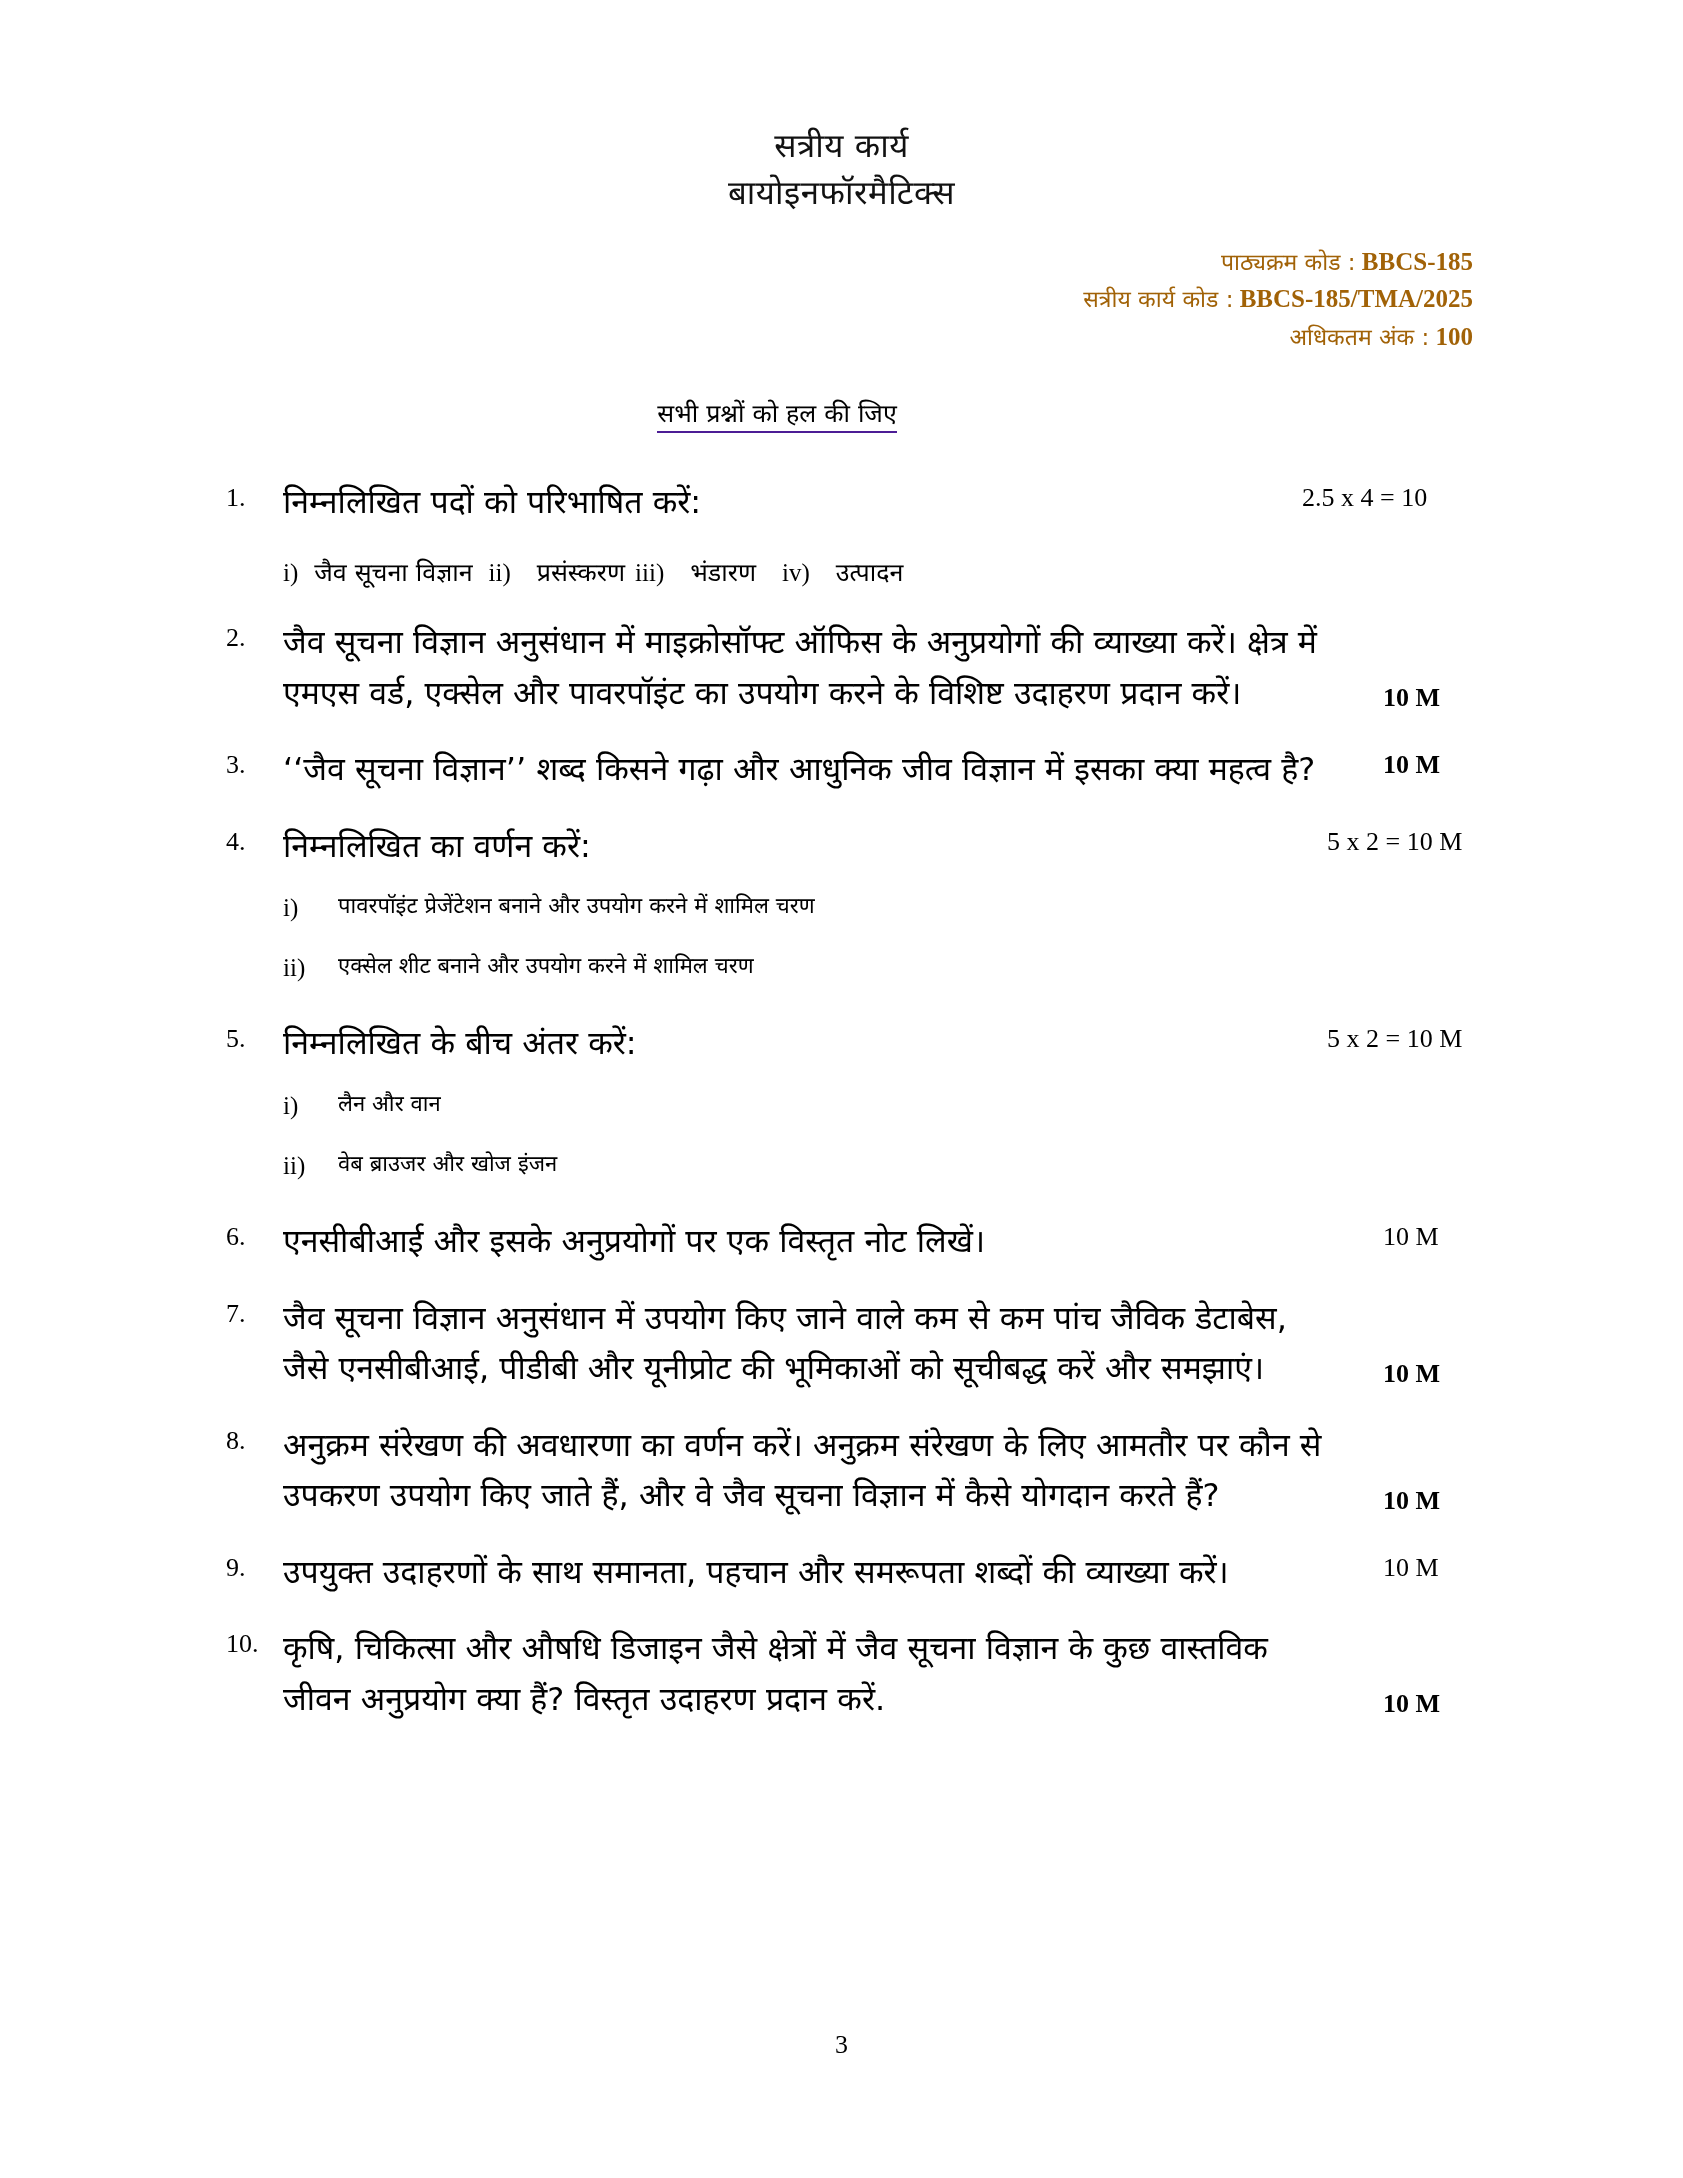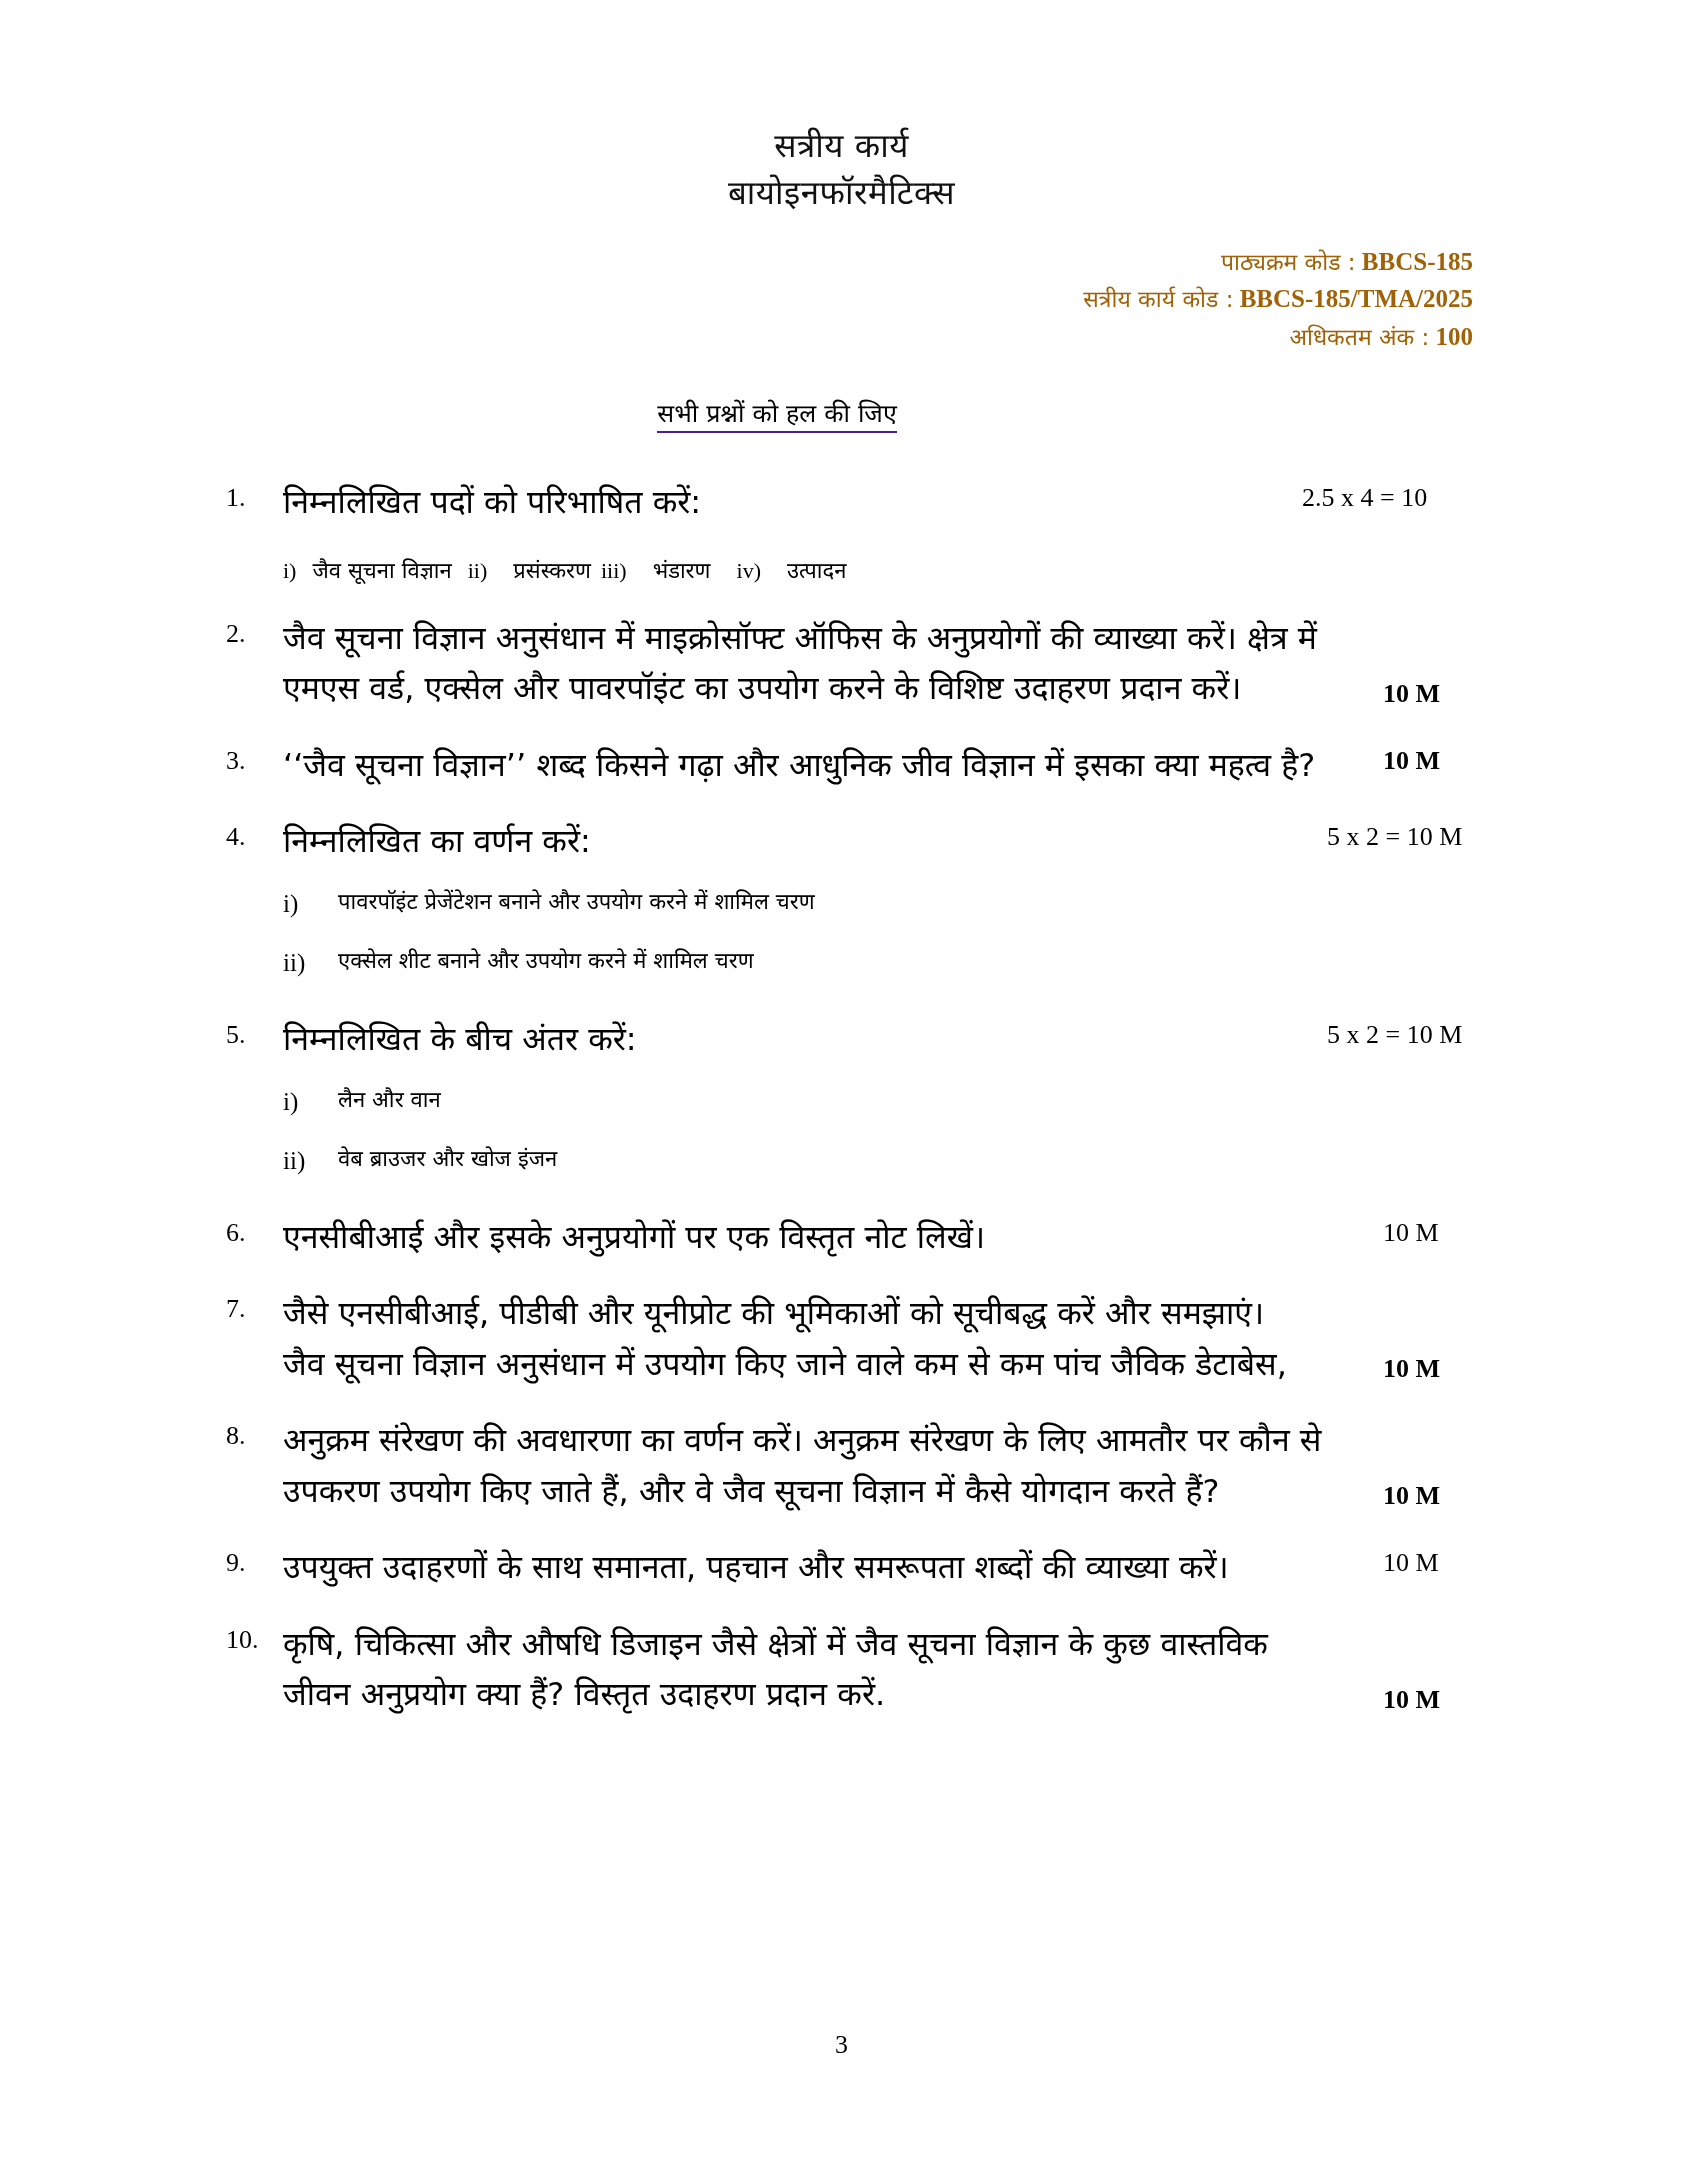--- a/index.html
+++ b/index.html
@@ -134,21 +134,21 @@
     font-size: 25px;
     line-height: 1.5;
   }
   .sub-text {
     font-family: "DejaVu Sans", "Liberation Sans", sans-serif;
     font-size: 22px;
     line-height: 1.5;
   }
   .inline-subs {
     font-family: "DejaVu Sans", "Liberation Sans", sans-serif;
-    font-size: 22px;
+    font-size: 25px;
     line-height: 1.5;
     white-space: nowrap;
   }
   .inline-subs .mk {
     font-family: "Liberation Serif", "DejaVu Serif", serif;
   }
   .sp-a { display: inline-block; width: 16px; }
   .sp-b { display: inline-block; width: 26px; }
   .sp-c { display: inline-block; width: 10px; }
 
@@ -286,22 +286,22 @@
           <span class="ln">एनसीबीआई और इसके अनुप्रयोगों पर एक विस्तृत नोट लिखें।</span>
         </div>
       </div>
       <div class="q-marks slot-narrow">10 M</div>
     </div>
 
     <div class="q-row">
       <div class="q-num">7.</div>
       <div class="q-body">
         <div class="q-text">
+          <span class="ln">जैव सूचना विज्ञान अनुसंधान में उपयोग किए जाने वाले कम से कम पांच जैविक डेटाबेस,</span>
           <span class="ln">जैसे एनसीबीआई, पीडीबी और यूनीप्रोट की भूमिकाओं को सूचीबद्ध करें और समझाएं।</span>
-          <span class="ln">जैव सूचना विज्ञान अनुसंधान में उपयोग किए जाने वाले कम से कम पांच जैविक डेटाबेस,</span>
         </div>
       </div>
       <div class="q-marks slot-narrow bold align-bottom">10 M</div>
     </div>
 
     <div class="q-row">
       <div class="q-num">8.</div>
       <div class="q-body">
         <div class="q-text">
           <span class="ln">अनुक्रम संरेखण की अवधारणा का वर्णन करें। अनुक्रम संरेखण के लिए आमतौर पर कौन से</span>

